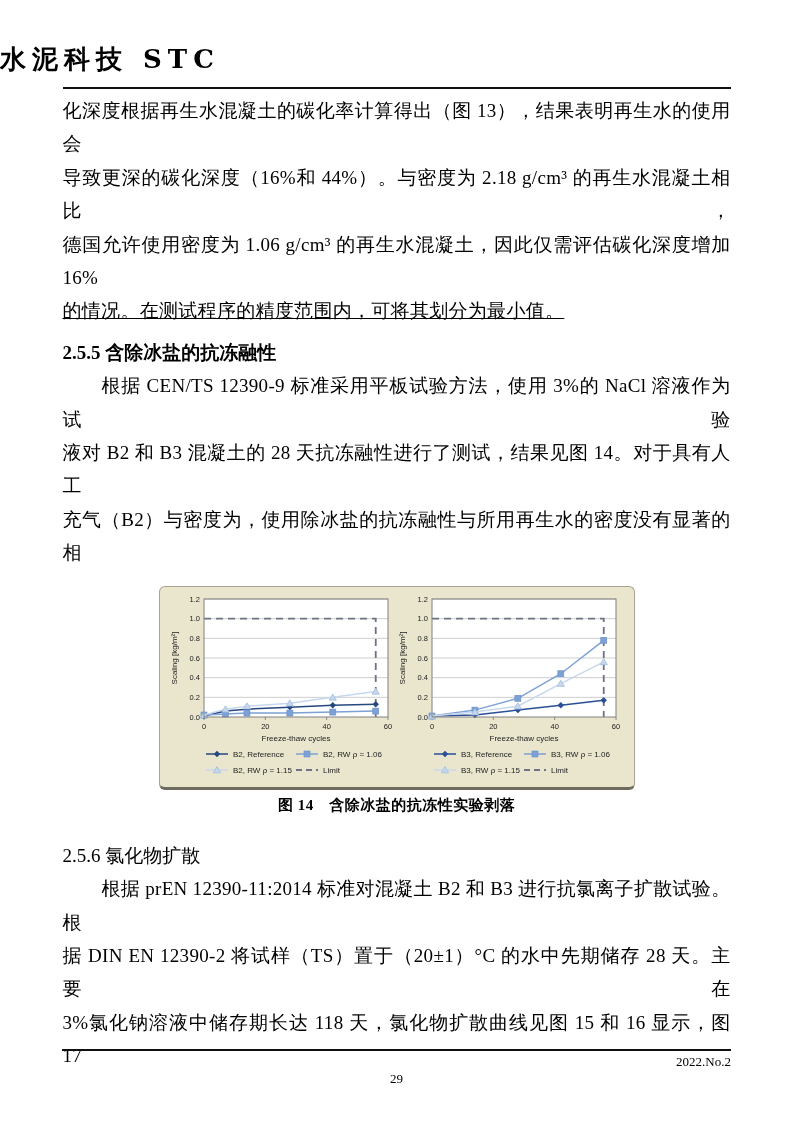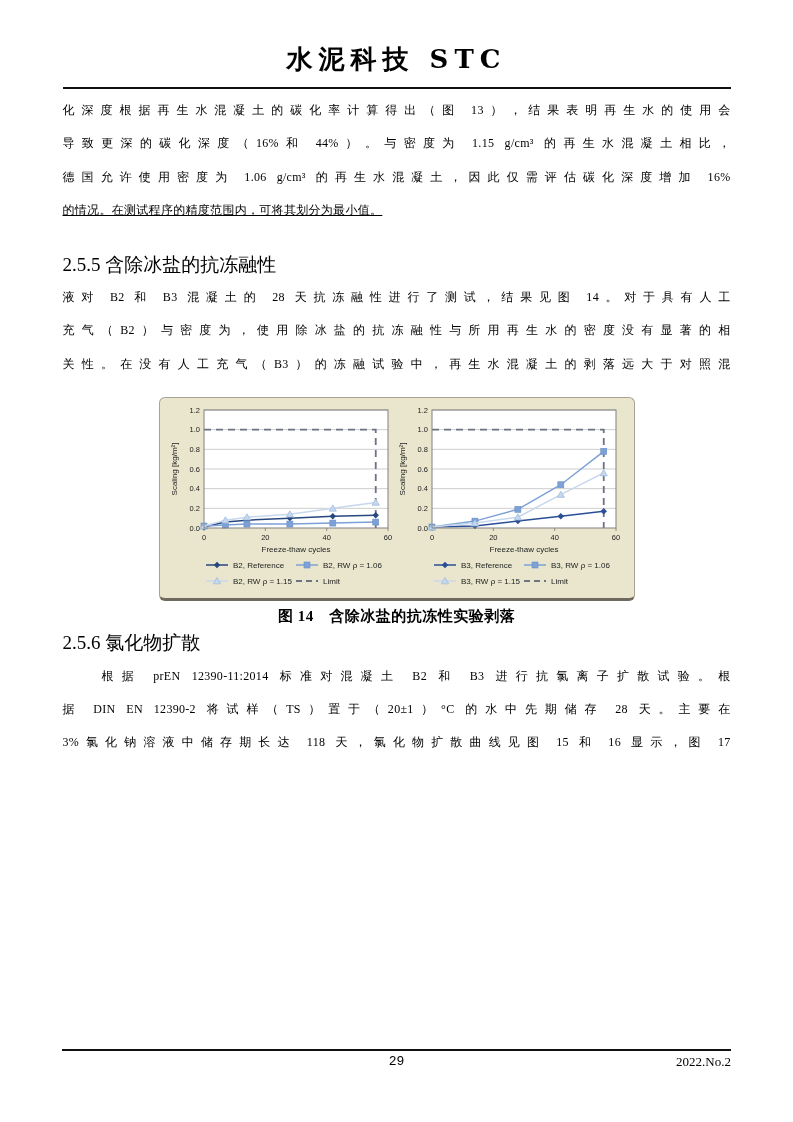--- a/index.html
+++ b/index.html
@@ -1,83 +1,83 @@
 <!DOCTYPE html>
 <html><head>
 <meta charset="utf-8">
 <style>
   html,body{margin:0;padding:0;background:#888;}
   .page{
     width:793px;height:1122px;background:#ffffff;position:relative;
     margin:0 auto;font-family:"Liberation Serif","DejaVu Serif",serif;color:#000;
     overflow:hidden;
   }
-  .header{padding-top:42px;text-align:center;}
+  .header{padding-top:42px;}
   .journal-title{
     font-size:26px;font-weight:bold;letter-spacing:6px;
     font-family:"DejaVu Serif","Liberation Serif",serif;
   }
   .header-rule{width:668px;margin:10px auto 0;border-top:2px solid #111;}
   .content{width:668px;margin:5px auto 0;}
   .line{
-    font-size:12px;line-height:33.4px;letter-spacing:0.3px;
+    font-size:19px;line-height:33.4px;letter-spacing:0.3px;
     text-align:justify;text-align-last:justify;
   }
   .line.para-end{text-align-last:left;text-decoration:underline;}
   .line.indent{text-indent:39px;}
   .heading{font-size:19px;line-height:33.4px;}
-  .heading.h255{margin-top:20px;}
-  .heading.h256{margin-top:0;}
+  .heading.h255{margin-top:8px;font-weight:bold;}
+  .heading.h256{margin-top:24px;}
   .figure-block{margin-top:16px;}
   .figure-panel{
     width:476px;margin:0 auto;box-sizing:border-box;
     background:#e9e6cd;border:1px solid #a8a495;border-bottom:3px solid #6e6b5e;
     border-radius:6px;padding:4px 10px 0 10px;display:flex;gap:2px;
   }
   .chart{width:226px;height:196px;}
   .chart svg text{font-family:"Liberation Sans","DejaVu Sans",sans-serif;}
   .chart svg .tick{font-size:7.5px;fill:#222;}
   .chart svg .axis{font-size:8px;fill:#222;}
   .chart svg .leg{font-size:8px;fill:#222;}
   .figure-caption{
     text-align:center;margin-top:6px;
     font-family:Liberation Serif, serif;
     font-weight:bold;font-size:15px;letter-spacing:0.5px;
   }
   .footer{position:absolute;left:62px;width:669px;top:1049px;}
   .footer-rule{height:2px;background:#111;}
   .footer-row{position:relative;height:22px;font-size:13px;}
-  .page-number{position:absolute;left:50%;transform:translateX(-50%);top:3px;font-family:Liberation Mono, monospace;}
+  .page-number{position:absolute;left:50%;transform:translateX(-50%);top:20px;}
   .issue{position:absolute;right:0;top:3px;}
 </style>
 </head>
 <body>
 
 <div class="page">
 
   <div class="header">
     <div class="journal-title">水泥科技 STC</div>
   </div>
   <div class="header-rule"></div>
 
   <div class="content">
 
     <div>
       <div class="line">化深度根据再生水混凝土的碳化率计算得出（图 13），结果表明再生水的使用会</div>
-      <div class="line">导致更深的碳化深度（16%和 44%）。与密度为 1.15 g/cm³ 的再生水混凝土相比，</div>
+      <div class="line">导致更深的碳化深度（16%和 44%）。与密度为 2.18 g/cm³ 的再生水混凝土相比，</div>
       <div class="line">德国允许使用密度为 1.06 g/cm³ 的再生水混凝土，因此仅需评估碳化深度增加 16%</div>
       <div class="line para-end">的情况。在测试程序的精度范围内，可将其划分为最小值。</div>
     </div>
 
     <div class="heading h255">2.5.5 含除冰盐的抗冻融性</div>
 
     <div>
+      <div class="line indent">根据 CEN/TS 12390-9 标准采用平板试验方法，使用 3%的 NaCl 溶液作为试验</div>
       <div class="line">液对 B2 和 B3 混凝土的 28 天抗冻融性进行了测试，结果见图 14。对于具有人工</div>
       <div class="line">充气（B2）与密度为，使用除冰盐的抗冻融性与所用再生水的密度没有显著的相</div>
-      <div class="line">关性。在没有人工充气（B3）的冻融试验中，再生水混凝土的剥落远大于对照混</div>
     </div>
 
     <div class="figure-block">
       <div class="figure-panel">
         <div class="chart"><svg width="226" height="196" viewBox="0 0 226 196" xmlns="http://www.w3.org/2000/svg">
               <rect x="34" y="8" width="184" height="118" fill="#ffffff"></rect>
               <line x1="34" y1="106.33333333333334" x2="218" y2="106.33333333333334" stroke="#b9b9b9" stroke-width="0.7"></line>
               <line x1="34" y1="86.66666666666667" x2="218" y2="86.66666666666667" stroke="#b9b9b9" stroke-width="0.7"></line>
               <line x1="34" y1="67" x2="218" y2="67" stroke="#b9b9b9" stroke-width="0.7"></line>
               <line x1="34" y1="47.33333333333334" x2="218" y2="47.33333333333334" stroke="#b9b9b9" stroke-width="0.7"></line>

